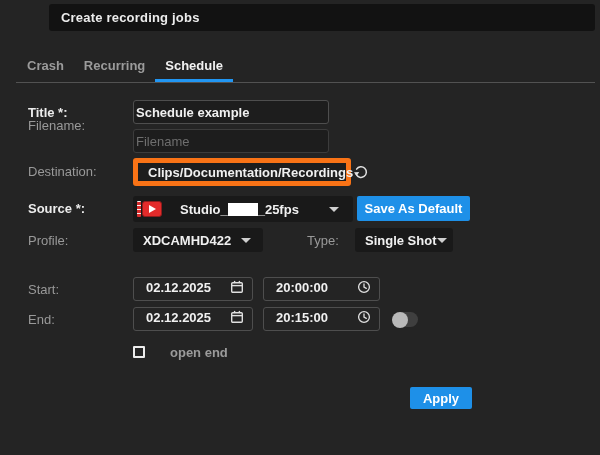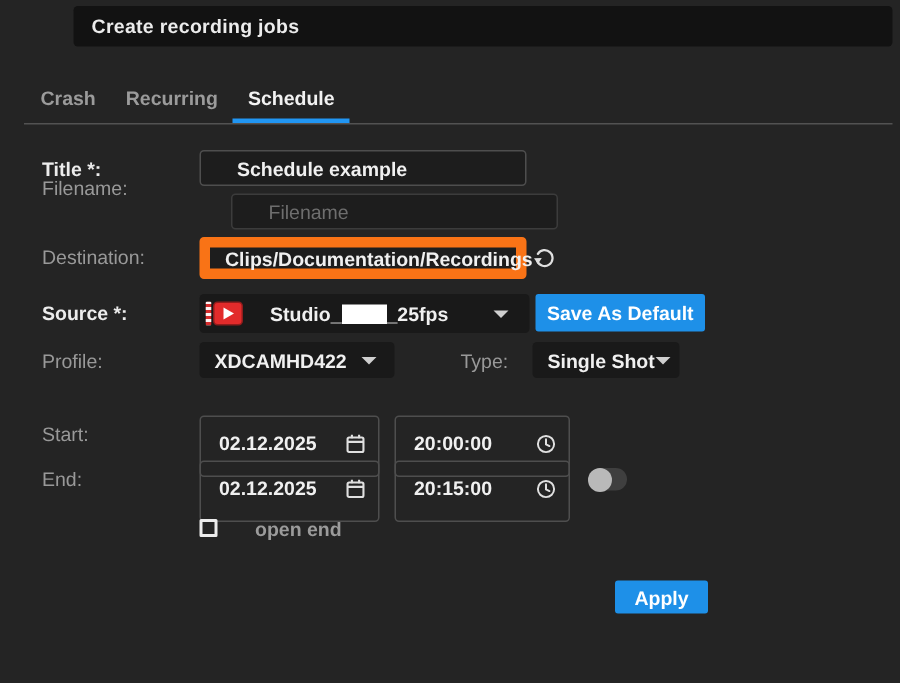--- a/index.html
+++ b/index.html
@@ -30,32 +30,32 @@
   }
   .tab.active { color:#f2f2f2; border-bottom-color:#2196f3; }
   .tabs-divider { position:absolute; left:16px; right:5px; top:82px; height:1px; background:#525252; }
 
   
   .flabel { position:absolute; left:28px; color:#999; font-size:13px; }
   .flabel.req { color:#ececec; font-weight:700; }
 
   
   .tinput {
-    position:absolute; left:133px; width:218px;
+    position:absolute; left:133px; width:196px;
     background:#1d1d1d; border:1px solid #4e4e4e; border-radius:3px;
     color:#f0f0f0; font-family:"Liberation Sans",sans-serif;
-    font-size:13px; font-weight:700; padding:0 24px; outline:none;
+    font-size:13px; font-weight:700; padding:0 2px; outline:none;
   }
   .tinput::placeholder { color:#6e6e6e; font-weight:400; }
-  .tinput.dim { border-color:#3c3c3c;margin-left:21px; }
+  .tinput.dim { border-color:#3c3c3c; }
 
   
   .dest {
     position:absolute; left:133px; top:158px; width:218px; height:28px;
-    background:#1d1d1d; border:7px solid #f97316; border-radius:3px;
+    background:#1d1d1d; border:5px solid #f97316; border-radius:3px;
     display:flex; align-items:center; padding:0 6px 0 10px;
   }
   .dest .txt { flex:1; font-weight:700; color:#f0f0f0; white-space:nowrap; }
   .iconbtn { display:flex; align-items:center; justify-content:center; width:18px; height:18px; cursor:pointer; }
 
   
   .dd {
     position:absolute; background:#191919; border-radius:3px;
     display:flex; align-items:center; cursor:pointer;
   }
@@ -93,21 +93,21 @@
   .btn {
     position:absolute; background:#1e90e8; border:none; border-radius:2px;
     color:#fff; font-family:"Liberation Sans",sans-serif; font-size:13px; font-weight:700;
     display:flex; align-items:center; justify-content:center; cursor:pointer;
   }
   .btn.savedef { left:357px; top:196px; width:113px; height:25px; }
   .btn.apply   { left:410px; top:387px; width:62px;  height:22px; }
 
   
   .dtfield {
-    position:absolute; height:41px; border:1px solid #4e4e4e; border-radius:3px;
+    position:absolute; height:24px; border:1px solid #4e4e4e; border-radius:3px;
     display:flex; align-items:center; padding:0 8px 4px 12px; cursor:text;
   }
   .dtfield .txt { flex:1; font-weight:700; color:#f0f0f0; }
   .dtfield svg { flex:none; }
   .date1 { left:133px; top:277px; width:120px; }
   .time1 { left:263px; top:277px; width:117px; }
   .date2 { left:133px; top:307px; width:120px; }
   .time2 { left:263px; top:307px; width:117px; }
 
   

